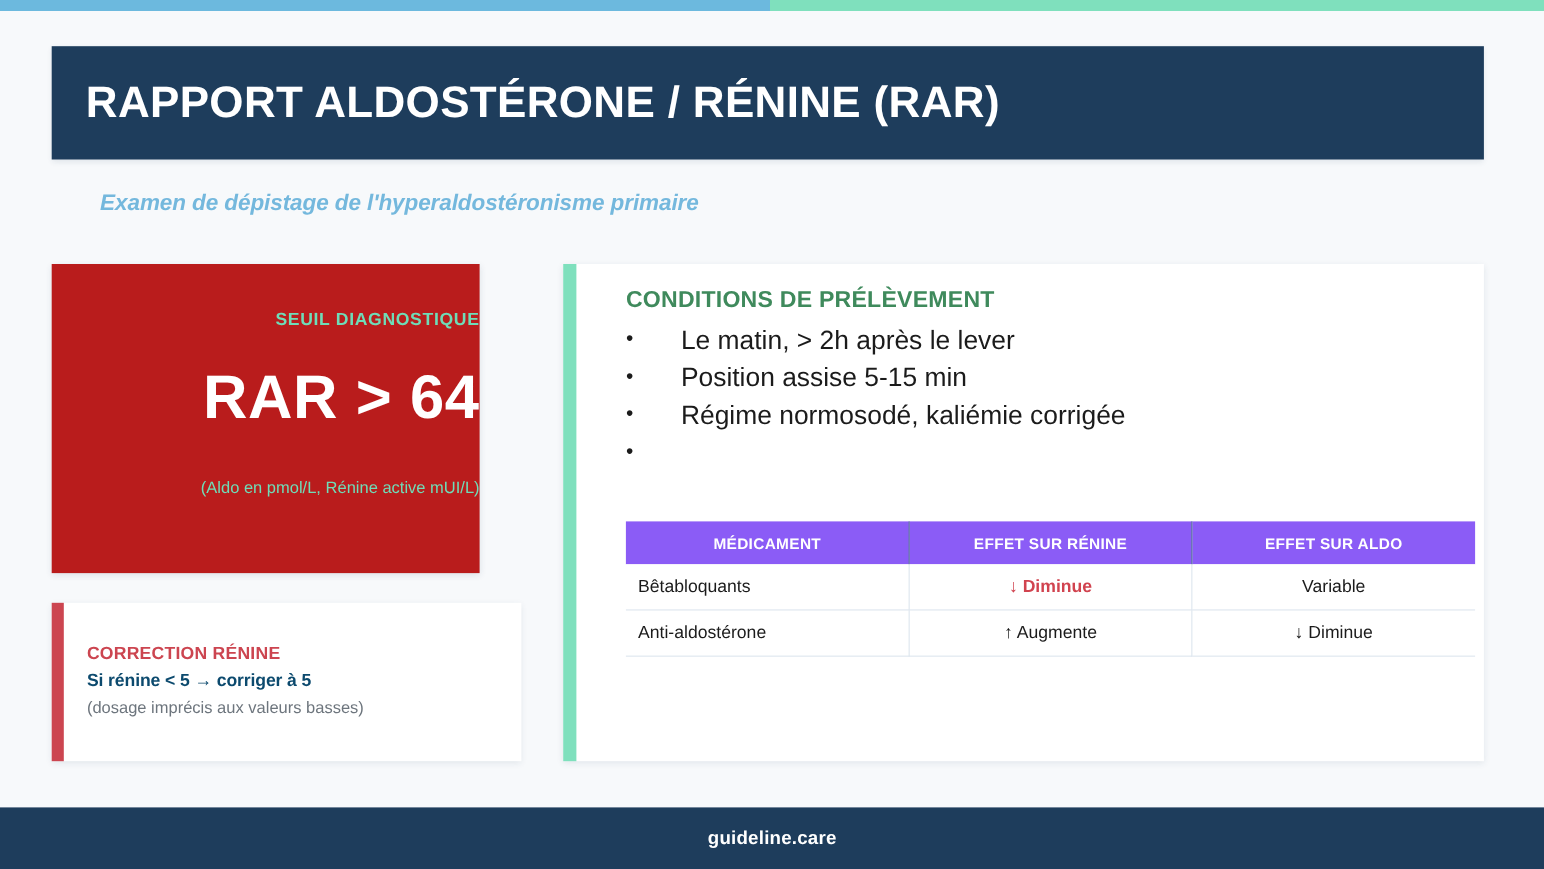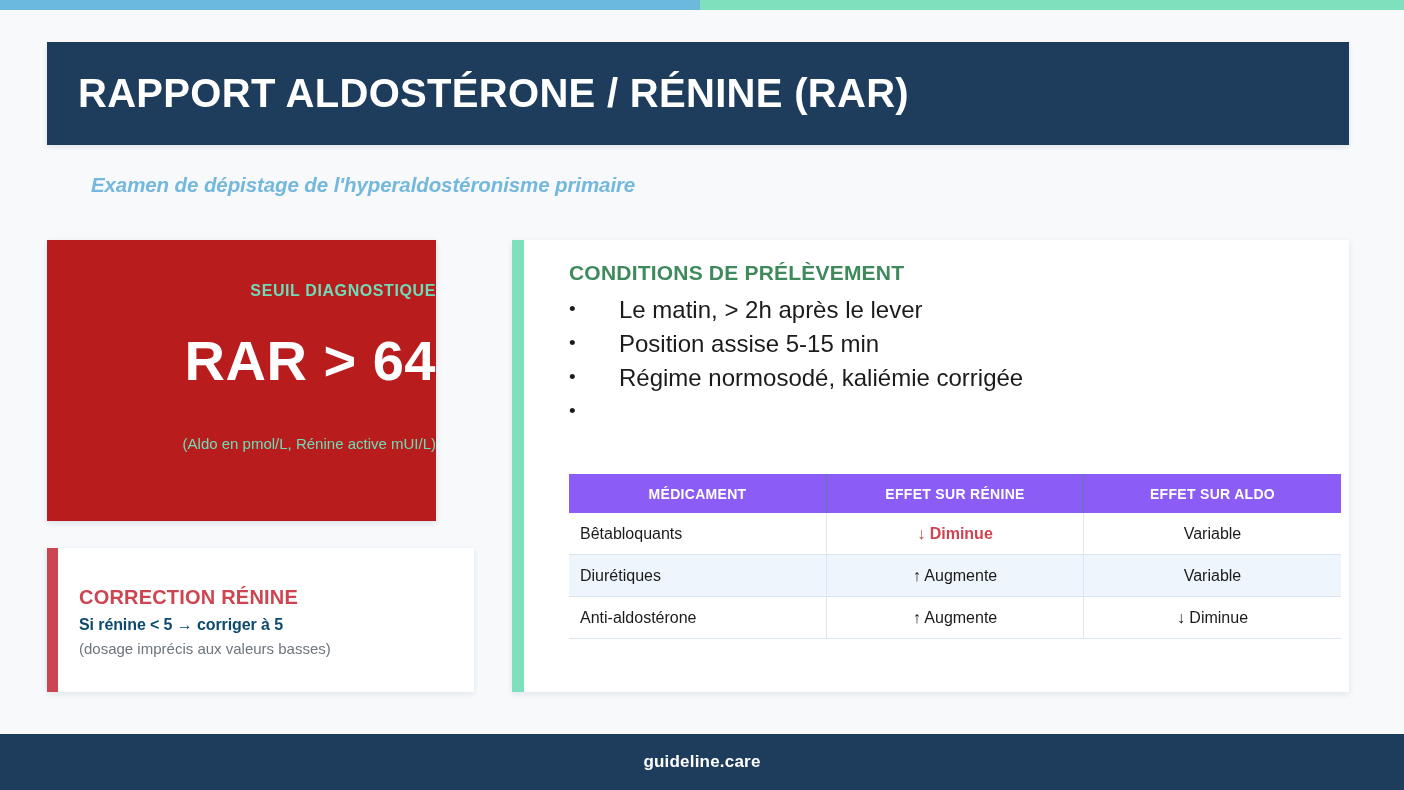--- a/index.html
+++ b/index.html
@@ -103,21 +103,21 @@
     width: 11px;
     background: #cc4550;
     flex: 0 0 11px;
   }
   .correction-body {
     flex: 1;
     padding: 38px 0 0 21px;
   }
   .correction-title {
     color: #cc4550;
-    font-size: 20px;
+    font-size: 16px;
     font-weight: bold;
     letter-spacing: 0.2px;
   }
   .correction-main {
     color: #0c4a6e;
     font-size: 16px;
     font-weight: bold;
     margin-top: 7px;
     letter-spacing: -0.1px;
   }
@@ -297,25 +297,20 @@
           <th style="width:254px">EFFET SUR RÉNINE</th>
           <th style="width:255px">EFFET SUR ALDO</th>
         </tr>
       </thead>
       <tbody>
         <tr class="even">
           <td class="cell-name">Bêtabloquants</td>
           <td class="cell-eff alert">↓ Diminue</td>
           <td class="cell-eff">Variable</td>
         </tr>
-        <tr class="odd">
-          <td class="cell-name">Diurétiques</td>
-          <td class="cell-eff">↑ Augmente</td>
-          <td class="cell-eff">Variable</td>
-        </tr>
         <tr class="even">
           <td class="cell-name">Anti-aldostérone</td>
           <td class="cell-eff">↑ Augmente</td>
           <td class="cell-eff">↓ Diminue</td>
         </tr>
       </tbody>
     </table>
 
   </div>
 </div>

